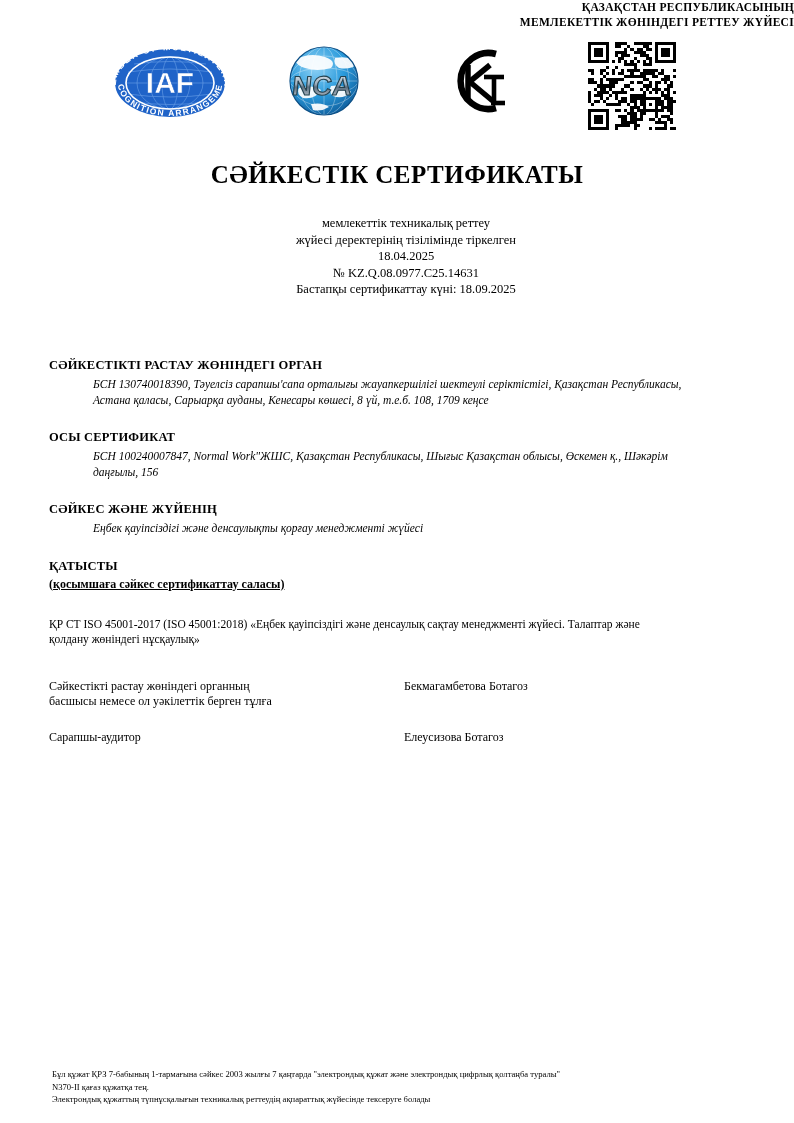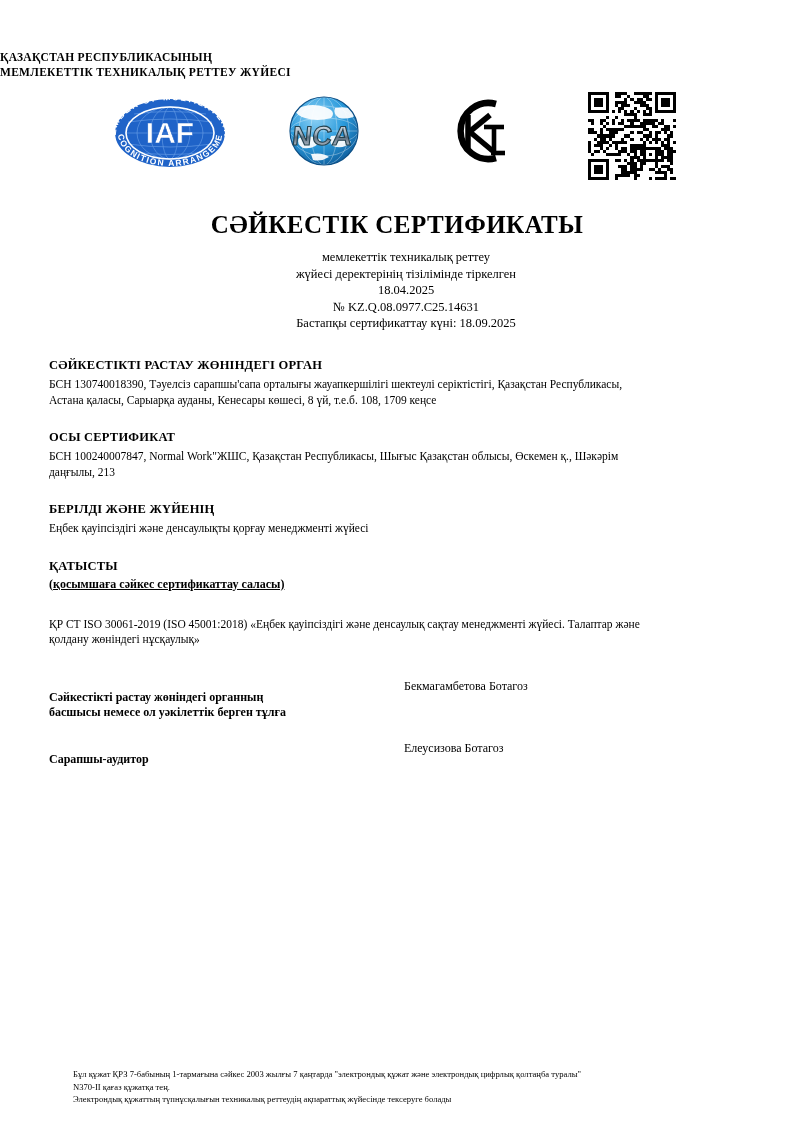--- a/index.html
+++ b/index.html
@@ -11,22 +11,21 @@
     width: 794px;
     height: 1123px;
     position: relative;
     font-family: "Liberation Serif", "DejaVu Serif", serif;
     color: #000000;
     overflow: hidden;
   }
 
   
   .doc-header {
-    text-align: left;
-    padding-top: 50px;
+    text-align: right;
     font-weight: bold;
     font-size: 11.5px;
     letter-spacing: 0.3px;
     line-height: 15px;
   }
   .doc-header div { white-space: nowrap; }
 
   
   .logo-strip {
     position: relative;
@@ -53,40 +52,42 @@
     text-align: center;
     font-weight: bold;
     font-size: 25px;
     letter-spacing: 0.5px;
     margin-top: 24px;
   }
   .reg-block {
     text-align: center;
     font-size: 12.5px;
     line-height: 16.5px;
-    margin-top: 10px;
+    margin-top: 26px;
     padding-left: 18px;
   }
 
   
   .body-area {
     position: absolute;
     left: 49px;
     right: 45px;
     top: 358px;
   }
   .sec-head {
     font-weight: bold;
     font-size: 12.5px;
     letter-spacing: 0.2px;
   }
   .sec-body-italic {
+    font-style: italic;
     font-size: 11.5px;
     line-height: 15.5px;
     margin-top: 4px;
+    margin-left: 44px;
   }
   .sec-body-plain {
     font-size: 11.5px;
     line-height: 15px;
     margin-top: 3px;
   }
   .sec-sub-bold {
     font-weight: bold;
     font-size: 12px;
     margin-top: 3px;
@@ -95,46 +96,45 @@
   .gap-lg { height: 22px; }
   .gap-sm { height: 12px; }
 
   
   .sig-row {
     display: flex;
     margin-top: 20px;
   }
   .sig-role {
     width: 355px;
-    font-weight: bold;
+    font-weight: normal;
     font-size: 12px;
     line-height: 15.5px;
-    margin-top: 11px;
   }
   .sig-name {
     font-size: 12px;
     line-height: 15.5px;
   }
 
   
   .doc-footer {
     position: absolute;
-    left: 73px;
+    left: 52px;
     right: 45px;
     top: 1068px;
     font-size: 8.6px;
     line-height: 12.5px;
   }
 </style>
 </head>
 <body>
 
 <div class="doc-header">
   <div>ҚАЗАҚСТАН РЕСПУБЛИКАСЫНЫҢ</div>
-  <div>МЕМЛЕКЕТТІК ТЕХНИКАЛЫҚ РЕТТЕУ ЖҮЙЕСІ</div>
+  <div>МЕМЛЕКЕТТІК ЖӨНІНДЕГІ РЕТТЕУ ЖҮЙЕСІ</div>
 </div>
 
 <div class="logo-strip">
 
   <div class="logo-slot slot-iaf">
     <div class="iaf-wrap">
       <svg viewBox="0 0 140 80" width="140" height="80">
         <defs>
           <path id="arcTop" d="M 16,42 A 54,34 0 0 1 124,42"></path>
           <path id="arcBot" d="M 18,42 A 52,32 0 0 0 122,42"></path>
@@ -675,37 +675,37 @@
   <div class="sec-body-italic">
     <div>БСН 130740018390, Тәуелсіз сарапшы'сапа орталығы  жауапкершілігі шектеулі серіктістігі, Қазақстан Республикасы,</div>
     <div>Астана қаласы, Сарыарқа ауданы, Кенесары көшесі,  8 үй, т.е.б. 108, 1709 кеңсе</div>
   </div>
 
   <div class="gap-lg"></div>
 
   <div class="sec-head">ОСЫ СЕРТИФИКАТ</div>
   <div class="sec-body-italic">
     <div>БСН 100240007847, Normal Work"ЖШС, Қазақстан Республикасы, Шығыс Қазақстан облысы, Өскемен қ.,  Шәкәрім</div>
-    <div>даңғылы, 213</div>
+    <div>даңғылы, 156</div>
   </div>
 
   <div class="gap-lg"></div>
 
-  <div class="sec-head">БЕРІЛДІ ЖӘНЕ ЖҮЙЕНІҢ</div>
+  <div class="sec-head">СӘЙКЕС ЖӘНЕ ЖҮЙЕНІҢ</div>
   <div class="sec-body-italic">Еңбек қауіпсіздігі және денсаулықты қорғау менеджменті жүйесі</div>
 
   <div class="gap-lg"></div>
 
   <div class="sec-head">ҚАТЫСТЫ</div>
   <div class="sec-sub-bold">(қосымшаға сәйкес сертификаттау саласы)</div>
 
   <div class="gap-lg"></div>
 
   <div class="sec-body-plain">
-    <div>ҚР СТ ISO 30061-2019 (ISO 45001:2018) «Еңбек қауіпсіздігі және денсаулық сақтау менеджменті жүйесі. Талаптар және</div>
+    <div>ҚР СТ ISO 45001-2017 (ISO 45001:2018) «Еңбек қауіпсіздігі және денсаулық сақтау менеджменті жүйесі. Талаптар және</div>
     <div>қолдану жөніндегі нұсқаулық»</div>
   </div>
 
   <div class="gap-sm"></div>
 
   <div class="sig-row">
     <div class="sig-role">
       <div>Сәйкестікті растау жөніндегі органның</div>
       <div>басшысы немесе ол уәкілеттік берген тұлға</div>
     </div>

